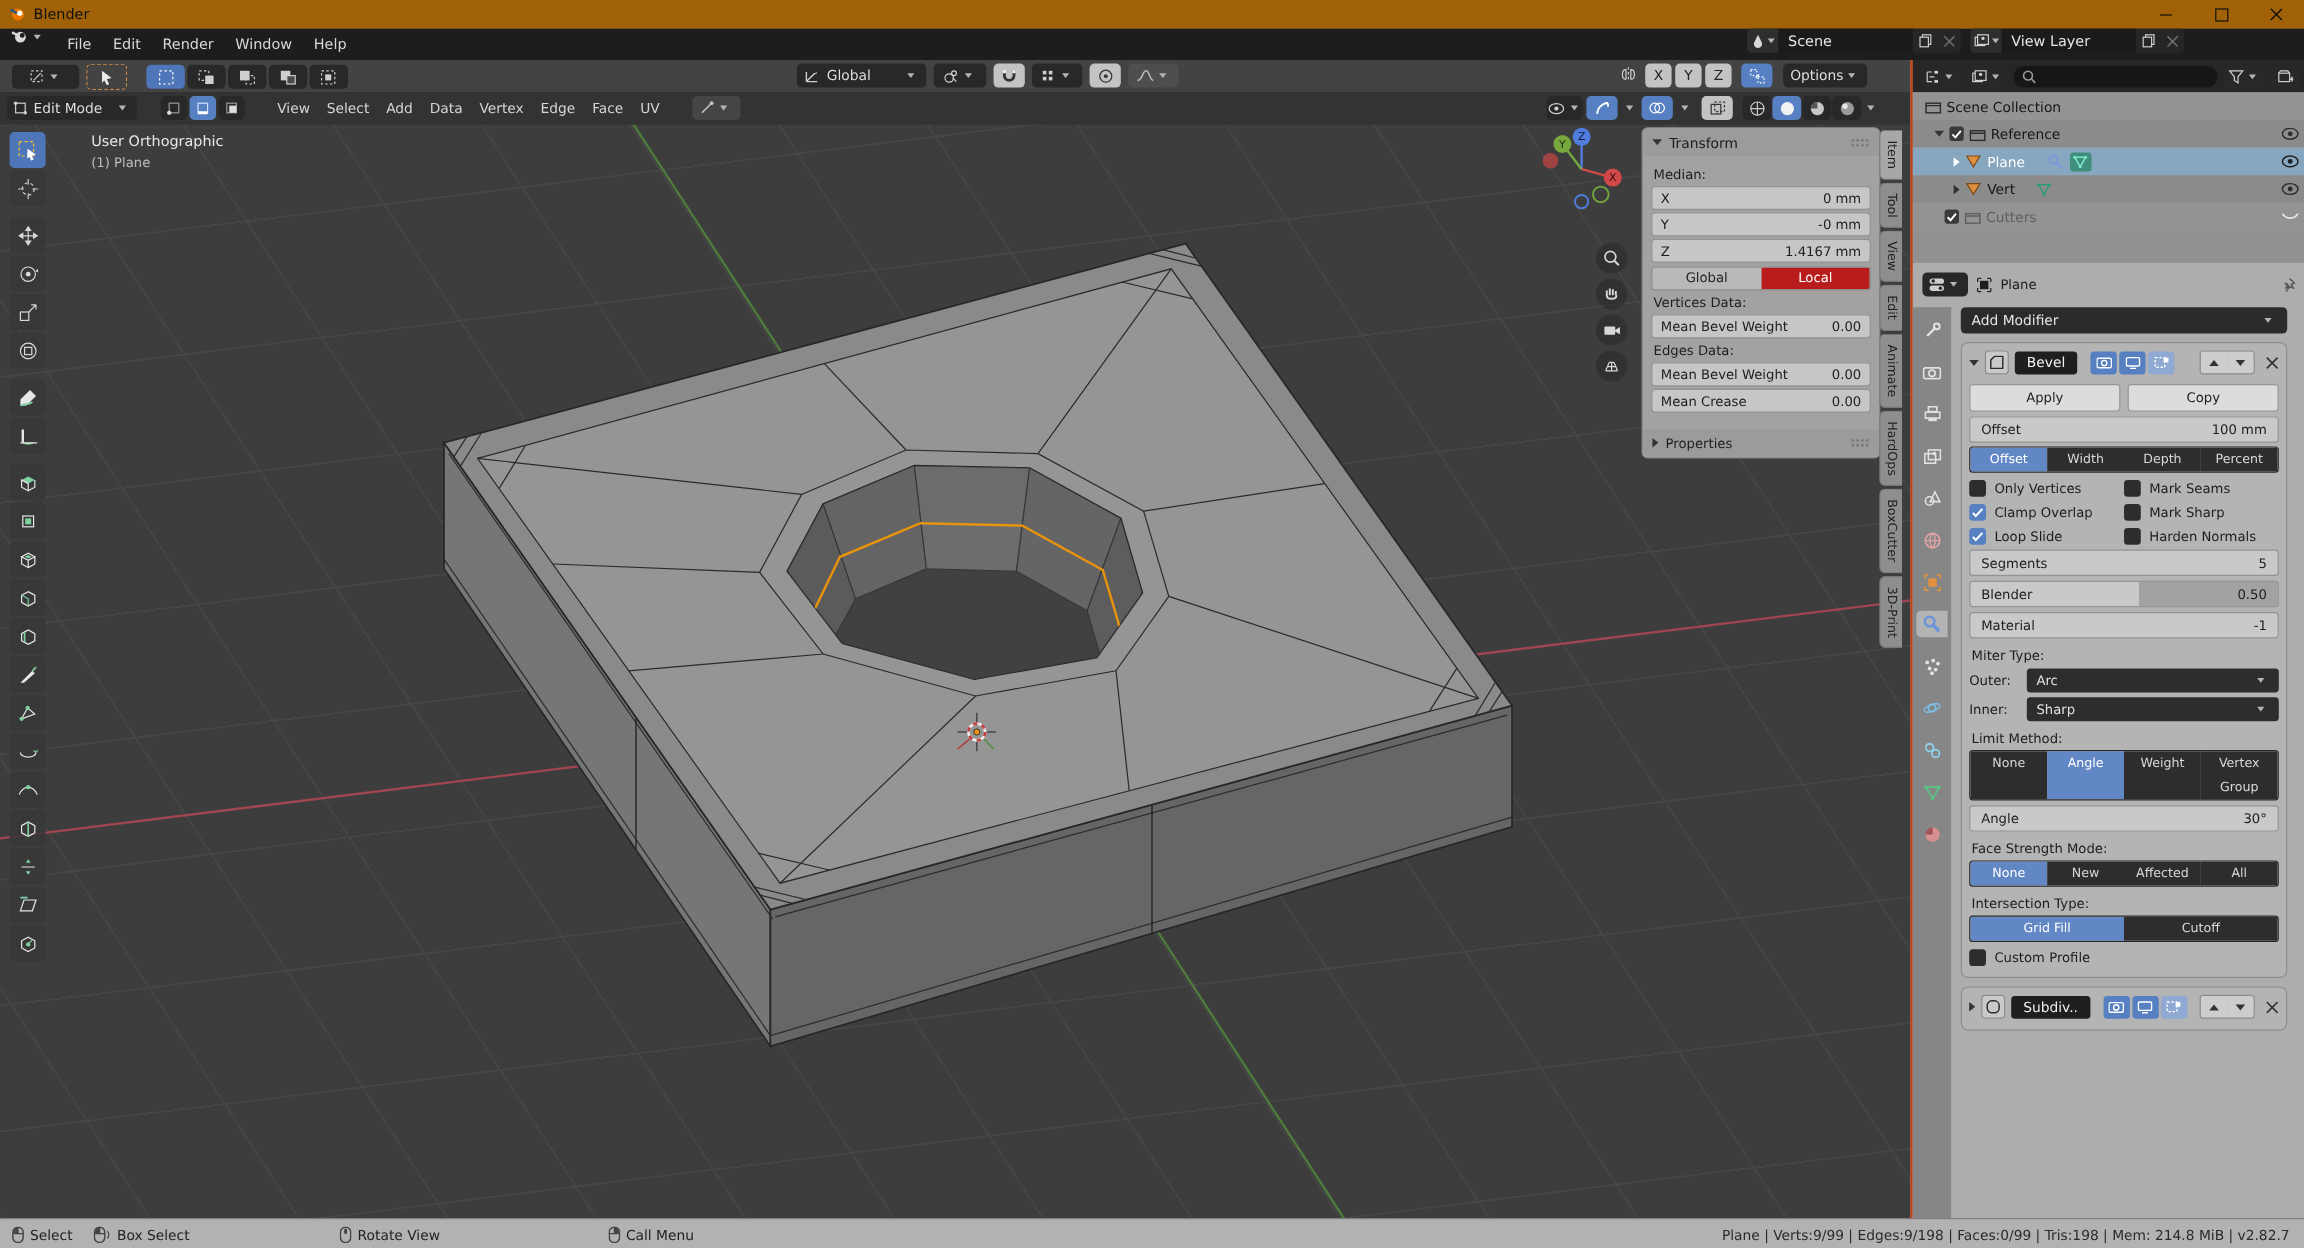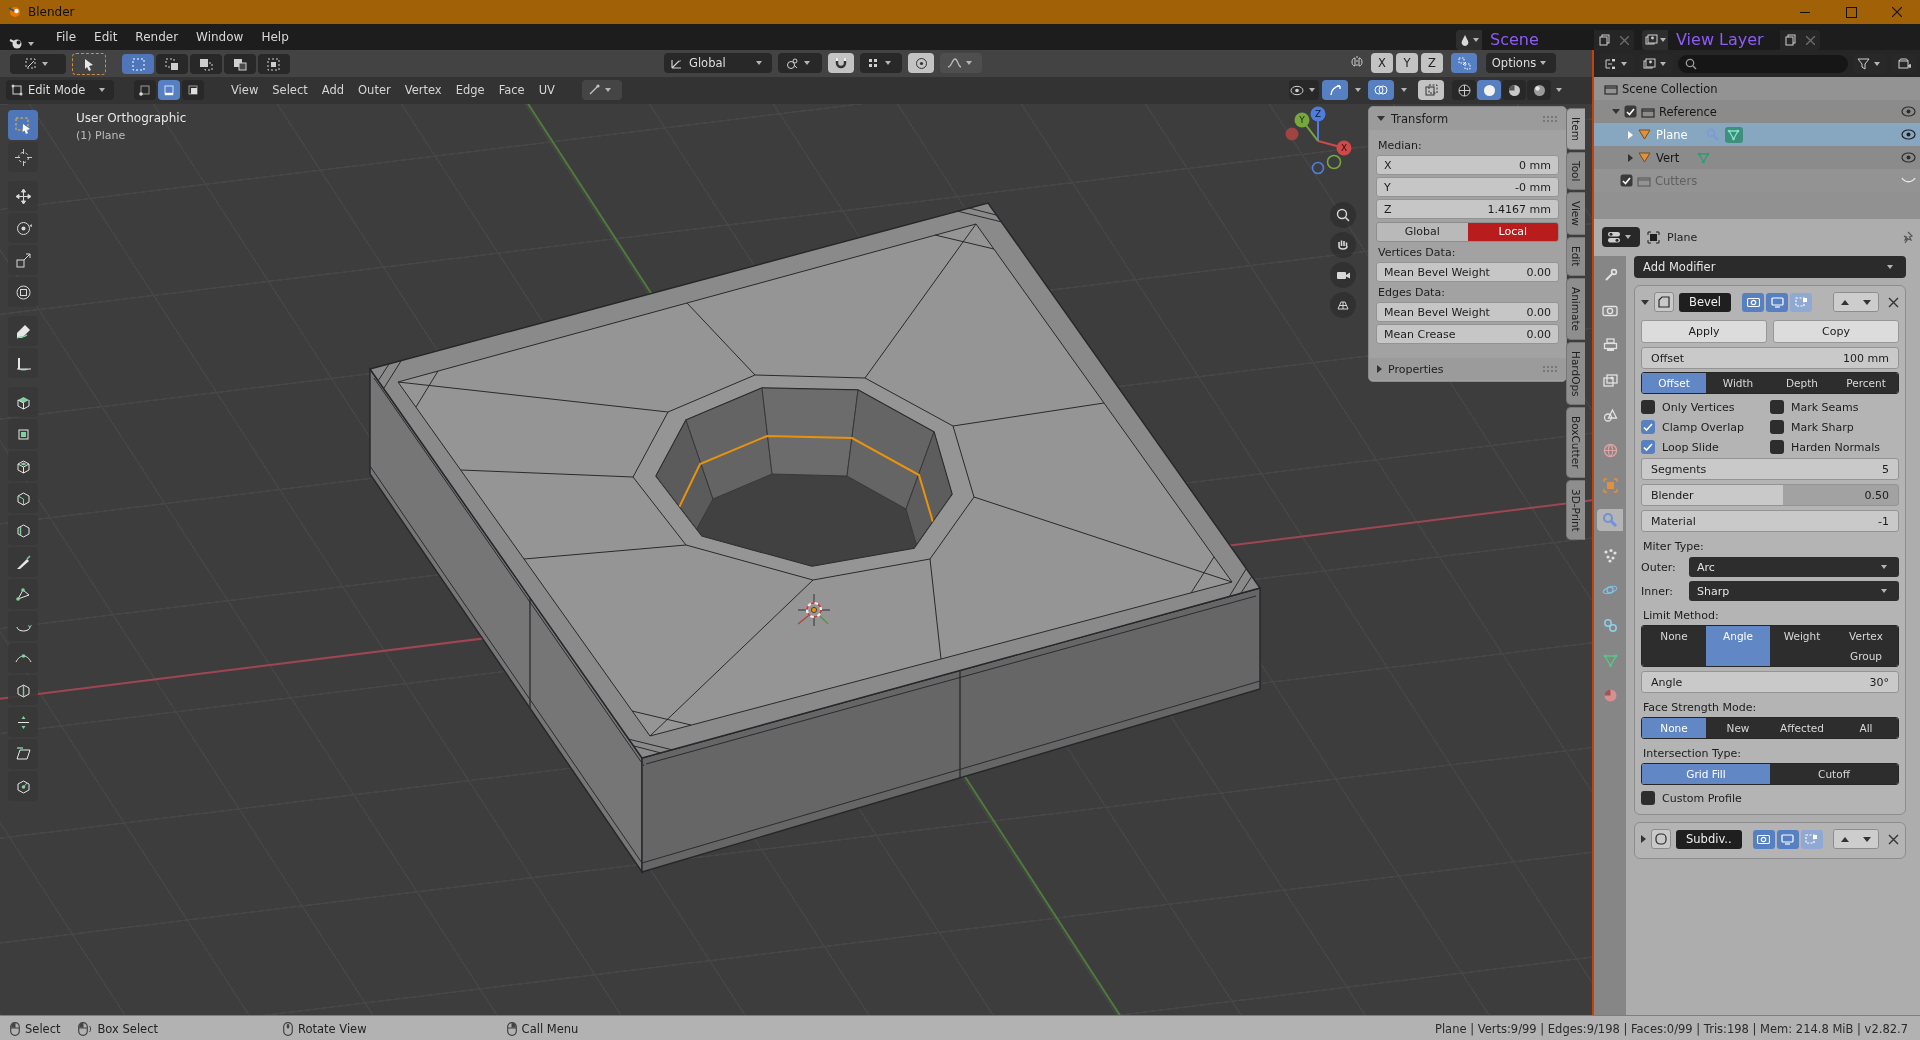--- a/index.html
+++ b/index.html
@@ -7,30 +7,30 @@
     -webkit-font-smoothing:antialiased;user-select:none}
   .abs{position:absolute}
   
   .titlebar{position:absolute;left:0;top:0;width:1920px;height:24px;background:#a16207;
     display:flex;align-items:center;color:#111;font-size:12px}
   .tb-title{margin-left:6px}
   .tb-controls{margin-left:auto;display:flex;height:100%}
   .tb-btn{width:46px;height:100%;display:flex;align-items:center;justify-content:center}
   
   .topbar{position:absolute;left:0;top:24px;width:1920px;height:26px;background:#1d1d1d;
-    display:flex;align-items:flex-end;color:#d8d8d8;font-size:12px}
+    display:flex;align-items:flex-start;color:#d8d8d8;font-size:12px}
   .menu-item{padding:0 9px;line-height:26px}
   .ws-tabs{display:flex;align-items:flex-end;height:26px;margin-left:14px}
   .ws-tab{background:#3e3e3e;color:#c8c8c8;border-radius:6px 6px 0 0;padding:0 11px;
     line-height:24px;height:24px;margin-right:2px;font-size:12px}
   .ws-tab.active{background:#676767;color:#ffffff}
   .topbar-right{margin-left:auto;display:flex;align-items:center;gap:8px;margin-right:100px}
   .id-group{display:flex;align-items:center;background:#262626;border-radius:4px;height:20px}
   .id-icon{width:26px;height:20px;display:flex;align-items:center;justify-content:center;background:#2e2e2e;border-radius:4px 0 0 4px}
-  .id-field{background:#1b1b1b;color:#8b5cf6;height:20px;line-height:20px;padding:0 8px;width:96px;font-size:16px;display:flex;align-items:center}
+  .id-field{background:#1b1b1b;color:#e5e5e5;height:20px;line-height:20px;padding:0 8px;width:96px;font-size:12px;display:flex;align-items:center}
   .id-mini{width:20px;height:20px;display:flex;align-items:center;justify-content:center}
   
   .row2{position:absolute;left:0;top:50px;width:1592px;height:27px;background:#434343;border-bottom:1px solid #2a2a2a}
   .row3{position:absolute;left:0;top:77px;width:1592px;height:27px;background:#333333}
   .hbtn{background:#282828;border-radius:4px;color:#dedede;display:flex;align-items:center;
     justify-content:center;font-size:11.5px;height:20px}
   .hbtn.light{background:#c3c3c3;color:#222}
   .hbtn.blue{background:#5680c2;color:#fff}
   .chev{width:0;height:0;border-left:3.5px solid transparent;border-right:3.5px solid transparent;
     border-top:4px solid #b5b5b5;margin:0 4px;display:inline-block}
@@ -360,21 +360,21 @@
           <svg width="12" height="12">
             <rect x="2" y="2" width="8" height="8" fill="none" stroke="#999"></rect>
             <rect x="4" y="4" width="6" height="6" fill="#dedede"></rect>
           </svg>
         </div>
     </div>
     <div class="menus">
       <div>View</div>
       <div>Select</div>
       <div>Add</div>
-      <div>Outer</div>
+      <div>Data</div>
       <div>Vertex</div>
       <div>Edge</div>
       <div>Face</div>
       <div>UV</div>
     </div>
     <div class="hbtn" style="width:40px;background:#454545">
       <svg width="13" height="12">
           <path d="M2 10 L10 2" stroke="#c4c4c4" stroke-width="1.3"></path>
           <circle cx="10" cy="2" r="1.6" fill="#c4c4c4"></circle>
         </svg>

